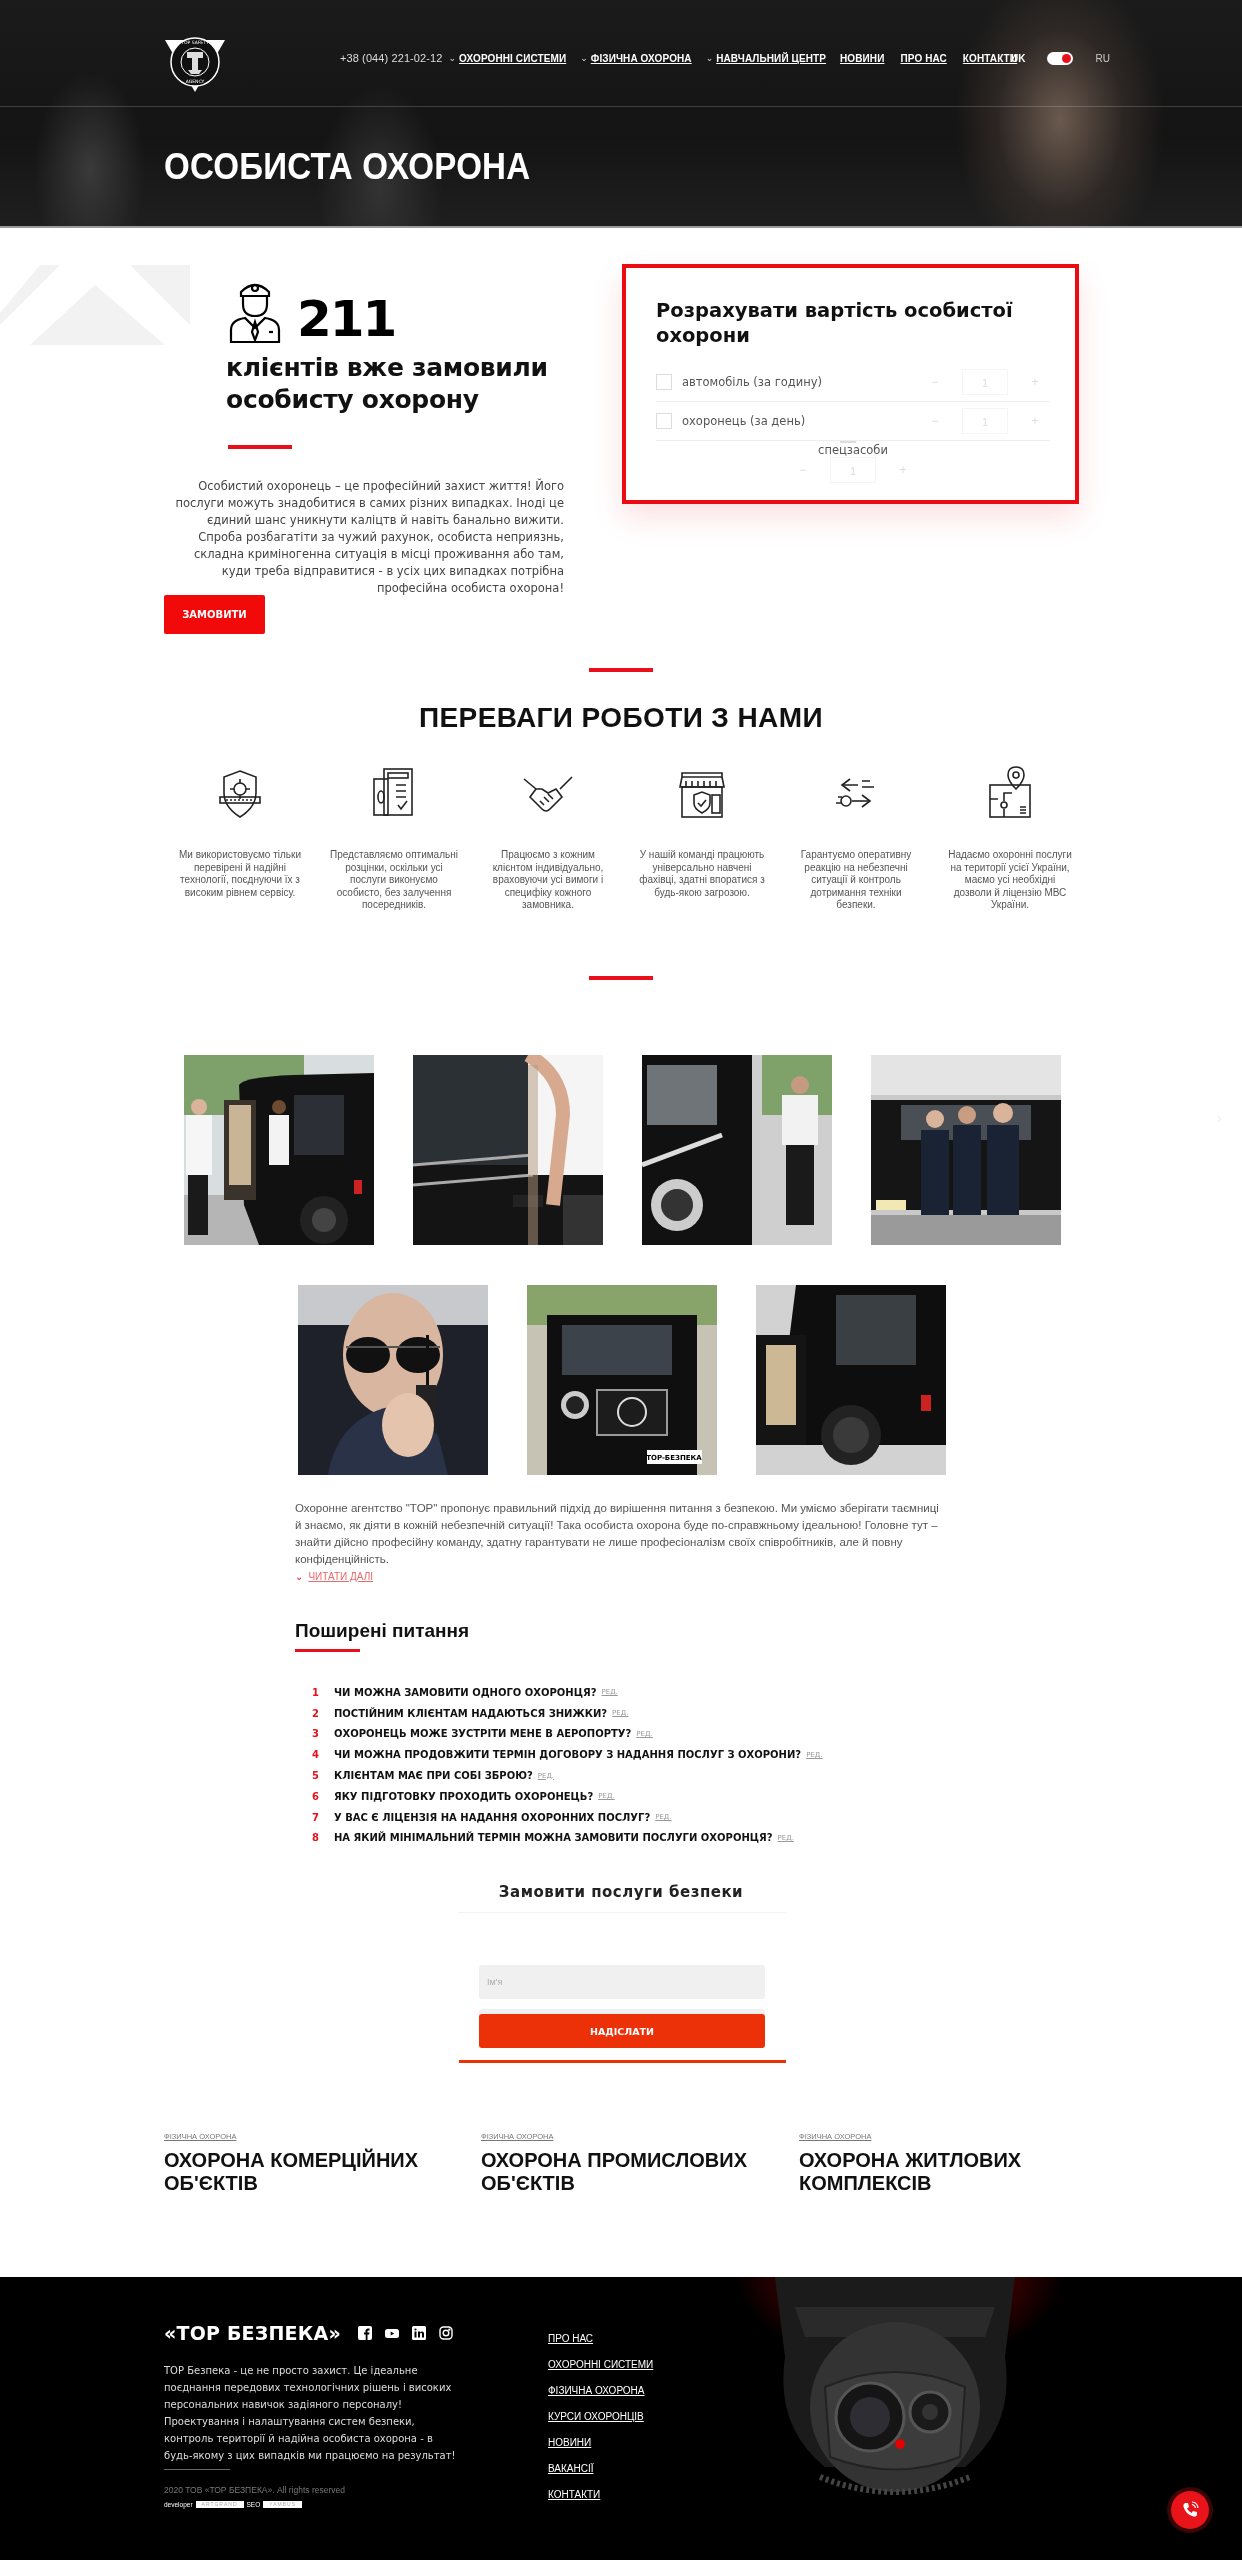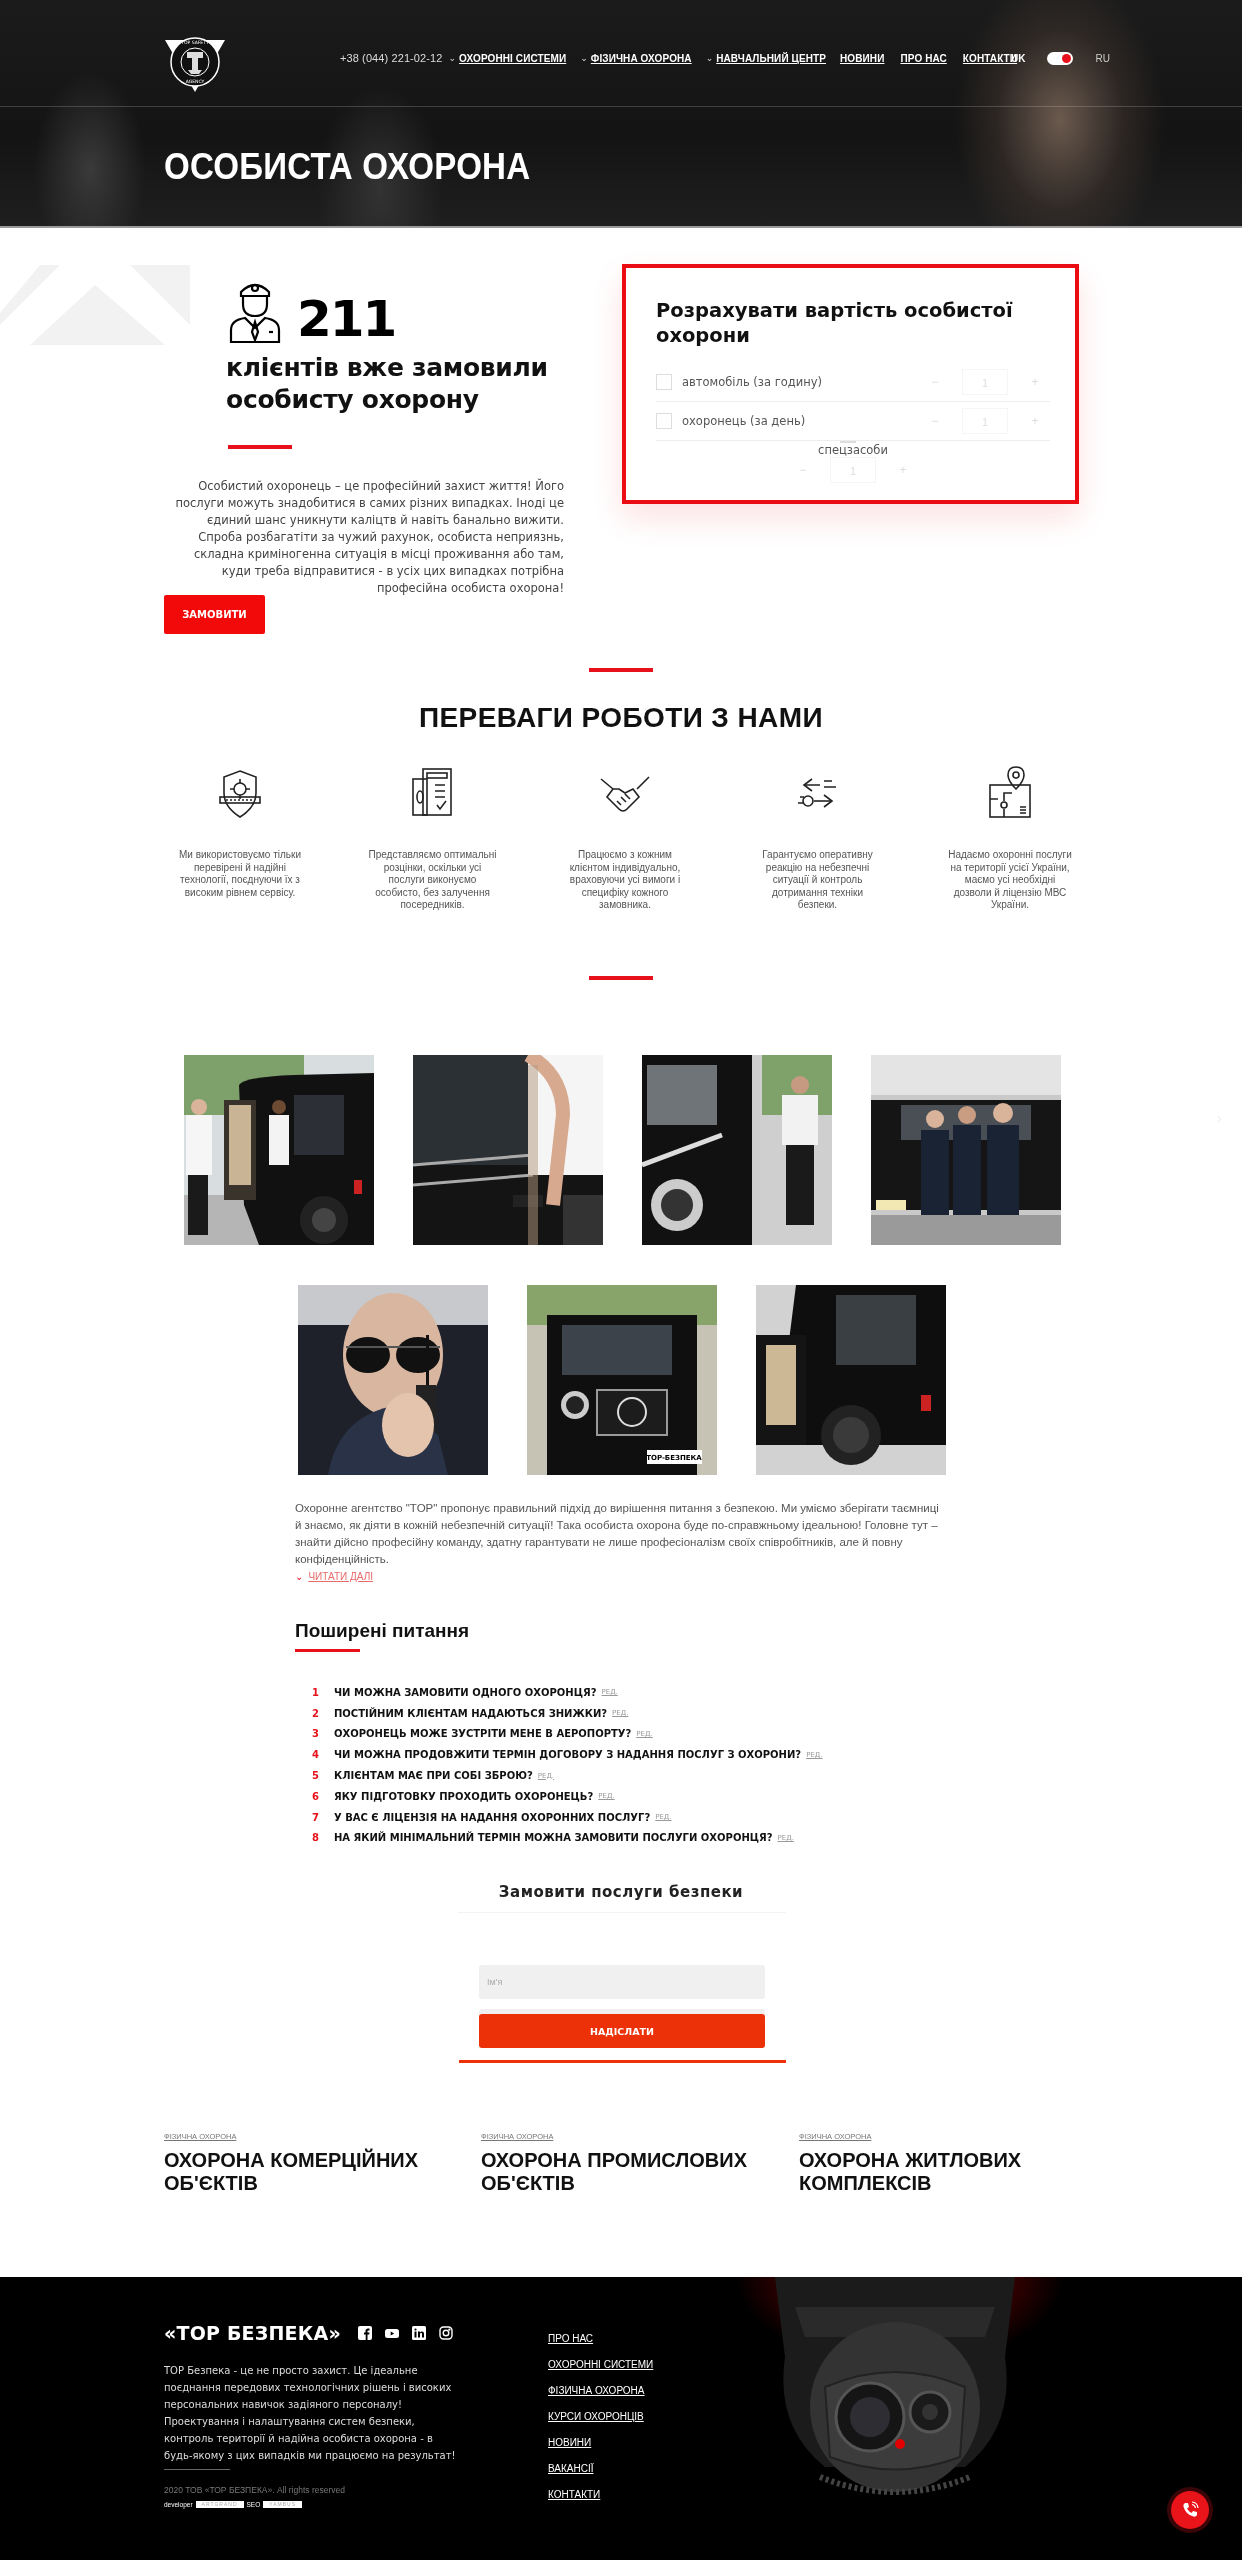--- a/index.html
+++ b/index.html
@@ -240,20 +240,31 @@
   <div class="adv-item">
     <svg class="adv-icon" viewBox="0 0 56 56" fill="none" stroke="#222" stroke-width="1.6">
       <path d="M4 14l12 10M52 12l-12 12"></path>
       <path d="M16 24 L10 32 L22 44 Q26 48 30 44 L42 32 L36 24 L28 28 L22 24 Z"></path>
       <path d="M20 36l4 4M24 32l5 5M28 29l5 5"></path>
     </svg>
     <p class="adv-text">Працюємо з кожним клієнтом індивідуально, враховуючи усі вимоги і специфіку кожного замовника.</p>
   </div>
   <div class="adv-item">
     <svg class="adv-icon" viewBox="0 0 56 56" fill="none" stroke="#222" stroke-width="1.6">
+      <path d="M8 8h40v4H8zM8 12l-2 10h44l-2-10"></path>
+      <path d="M12 16v6M18 16v6M24 16v6M30 16v6M36 16v6M42 16v6"></path>
+      <rect x="8" y="22" width="40" height="30"></rect>
+      <path d="M20 30 L28 27 L36 30 V38 Q36 44 28 48 Q20 44 20 38 Z"></path>
+        <path d="M24 38l3 3 5-6"></path>
+      <rect x="38" y="30" width="8" height="18"></rect>
+    </svg>
+    <p class="adv-text">У нашій команді працюють універсально навчені фахівці, здатні впоратися з будь-якою загрозою.</p>
+  </div>
+  <div class="adv-item">
+    <svg class="adv-icon" viewBox="0 0 56 56" fill="none" stroke="#222" stroke-width="1.6">
       <path d="M22 14 L14 20 L22 26"></path>
         <path d="M14 20h16M34 16h8M34 22h12"></path>
       <path d="M34 30 L42 36 L34 42"></path>
         <path d="M24 36h18"></path>
       <circle cx="18" cy="36" r="5"></circle>
         <path d="M10 32h4M8 38h6"></path>
     </svg>
     <p class="adv-text">Гарантуємо оперативну реакцію на небезпечні ситуації й контроль дотримання техніки безпеки.</p>
   </div>
   <div class="adv-item">

